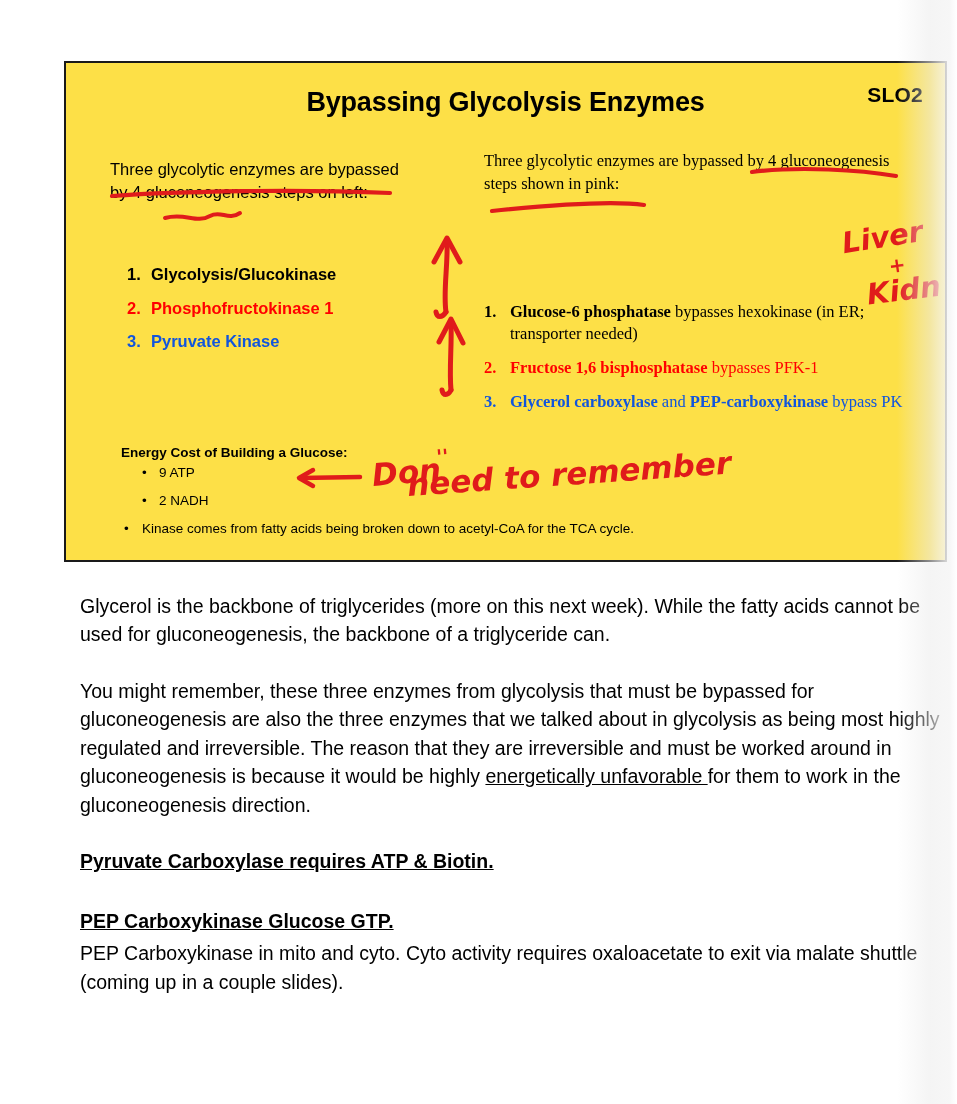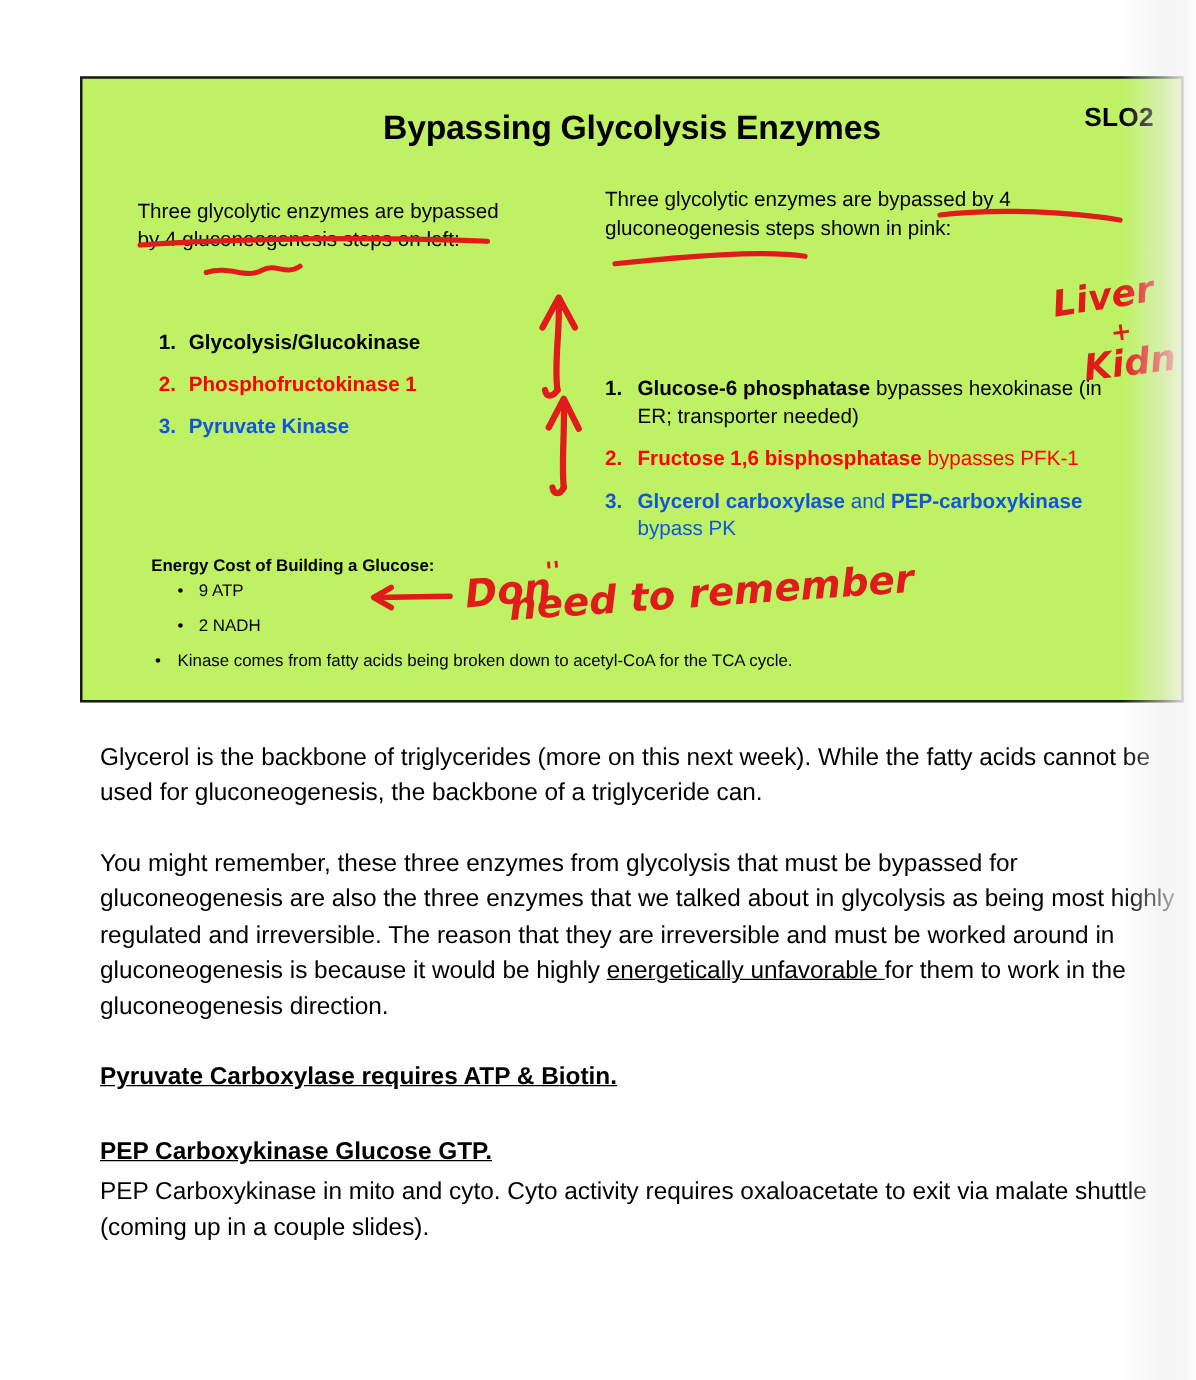--- a/index.html
+++ b/index.html
@@ -27,21 +27,21 @@
   }
 
   
   #slide {
     position: absolute;
     left: 64px;
     top: 61px;
     width: 883px;
     height: 501px;
     border: 2.5px solid #1a1a1a;
-    background: #bef264;
+    background: #fde047;
     box-sizing: border-box;
   }
 
   #slide-title {
     position: absolute;
     left: 0; right: 0;
     top: 24px;
     text-align: center;
     font-size: 27px;
     font-weight: bold;
@@ -89,20 +89,21 @@
     width: 24px;
     flex: 0 0 24px;
   }
 
   
   #right-col {
     position: absolute;
     left: 418px;
     top: 86px;
     width: 420px;
+    font-family: Liberation Serif, serif;
   }
   #right-intro {
     font-size: 16.5px;
     line-height: 1.42;
   }
   #right-list {
     margin: 0;
     padding: 0;
     list-style: none;
     position: absolute;

